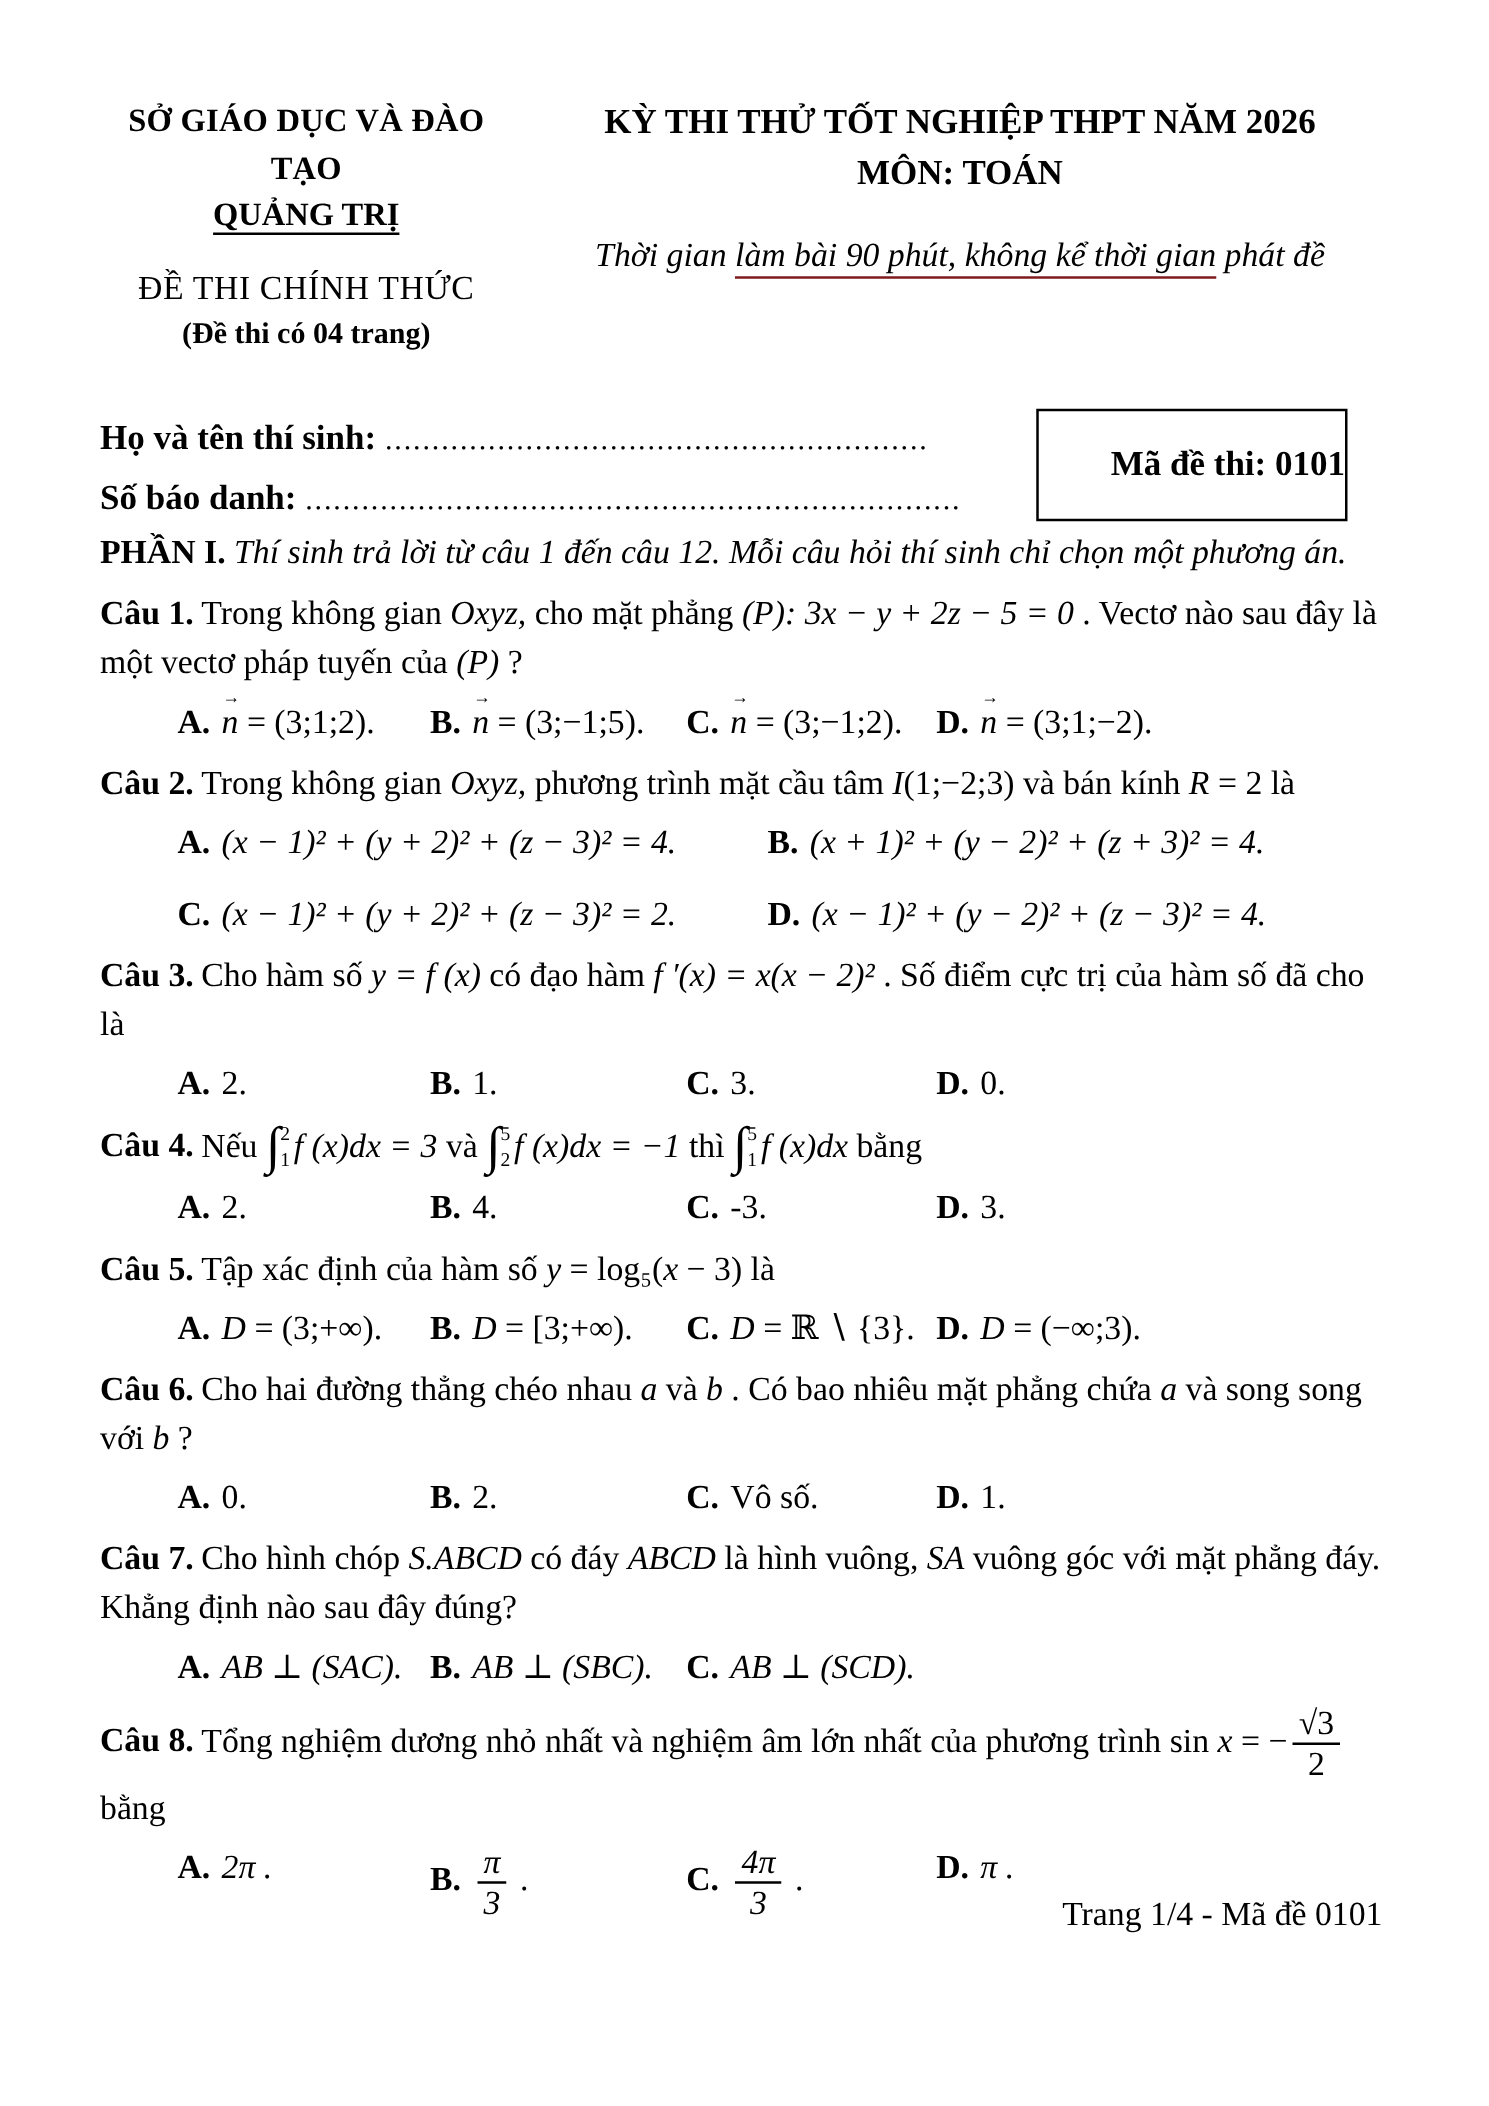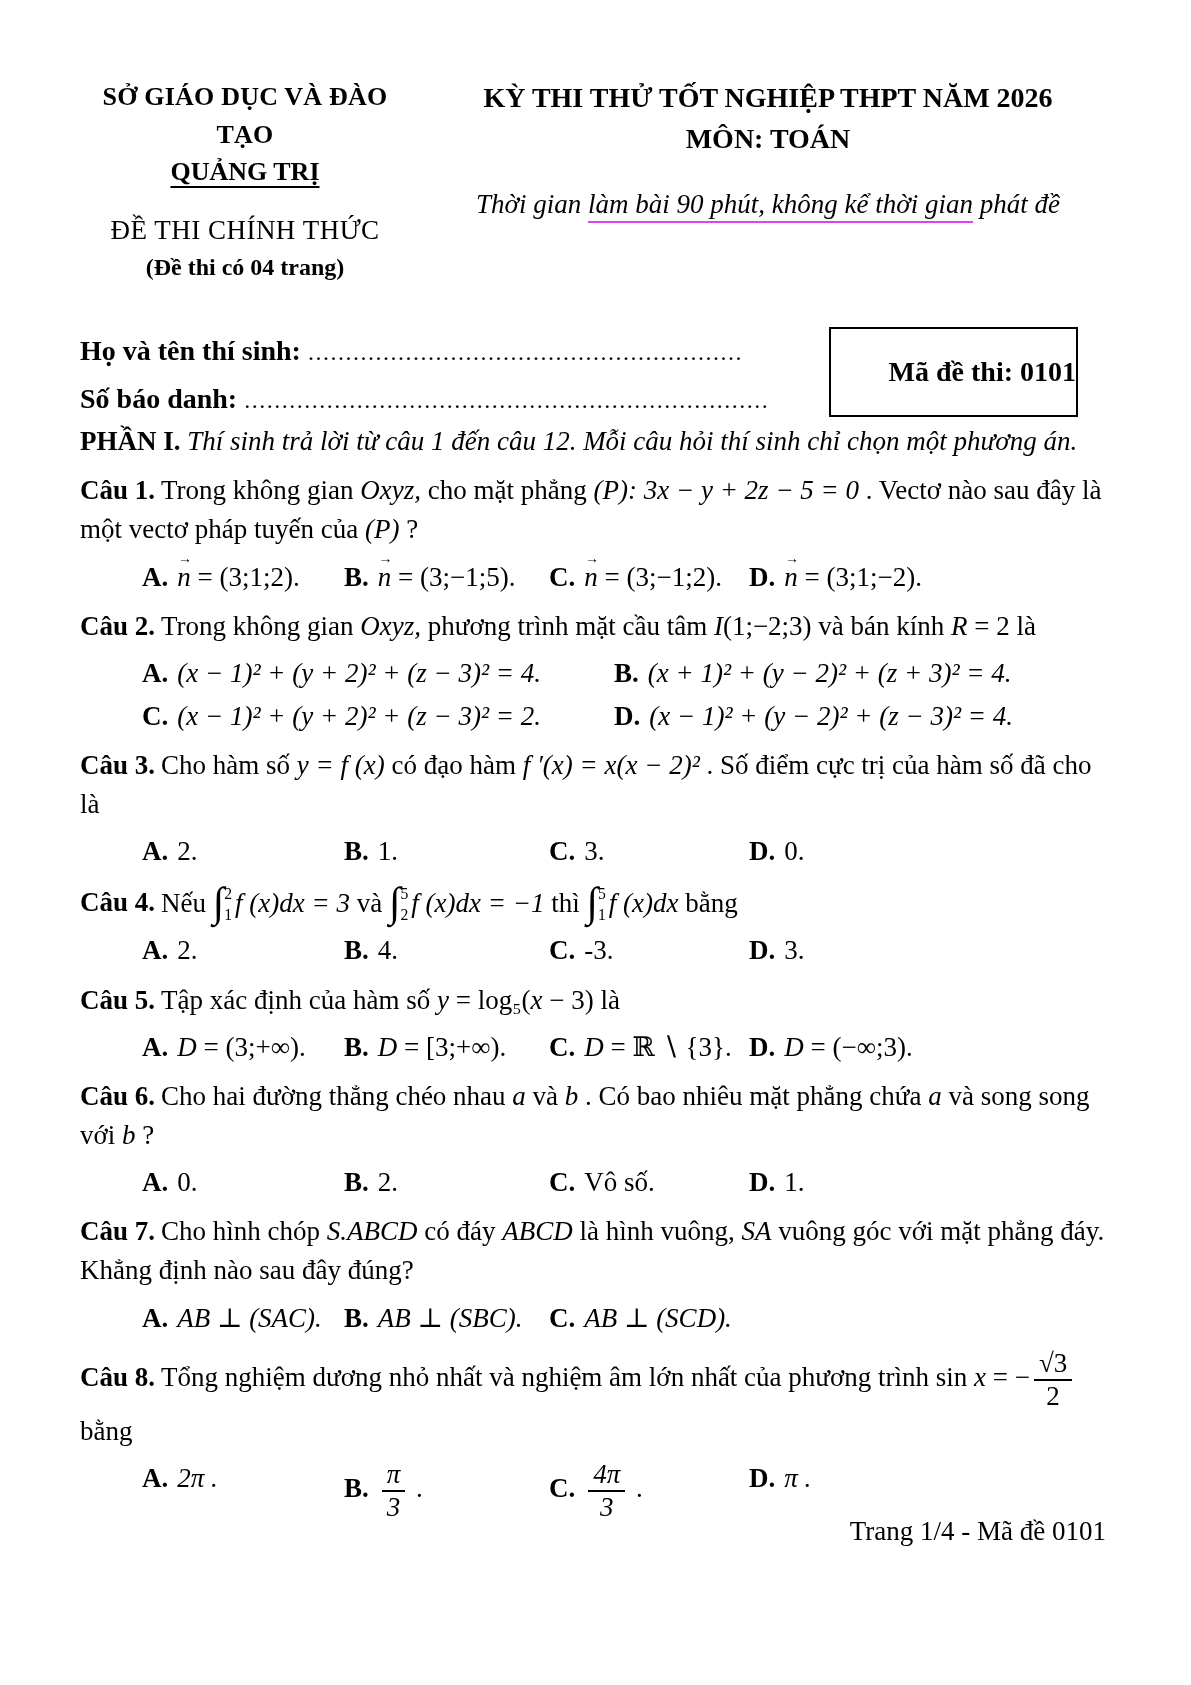--- a/index.html
+++ b/index.html
@@ -17,37 +17,37 @@
   .hdr{display:flex;align-items:flex-start}
   .hdr-left{width:330px;text-align:center;flex:0 0 auto}
   .hdr-right{flex:1;text-align:center;padding-left:20px}
   .org-line1{font-weight:bold;font-size:26px;letter-spacing:.2px}
   .org-line2{font-weight:bold;font-size:26px;text-decoration:underline;text-underline-offset:6px}
   .official{font-size:27px;margin-top:20px;letter-spacing:.5px}
   .pages-note{font-weight:bold;font-size:24px}
   .exam-line1{font-weight:bold;font-size:28px}
   .exam-line2{font-weight:bold;font-size:28px}
   .time-line{font-style:italic;font-size:27px;margin-top:26px}
-  .time-mid{border-bottom:2px solid #d946ef;padding-bottom:2px}
+  .time-mid{border-bottom:2px solid #7f1d1d;padding-bottom:2px}
   
   .candidate{margin-top:42px;display:flex;justify-content:space-between;align-items:flex-start}
   .cand-lines{font-weight:bold;font-size:28px;line-height:1.7}
   .dots{font-weight:normal;letter-spacing:1.5px;font-size:24px}
   .code-box{border:2px solid #000;width:245px;height:86px;margin-right:28px;
     display:flex;align-items:center;justify-content:flex-end;flex:0 0 auto}
   .code-box span{font-weight:bold;font-size:28px}
   
   .part{}
   .part .plabel{font-weight:bold}
   .part .pinstr{font-style:italic}
   
   .question{margin-top:10px}
   .stem{margin-bottom:4px}
   .qnum{font-weight:bold;margin-right:6px}
-  .options{display:grid;padding-left:62px;row-gap:4px;margin:8px 0 10px 0}
+  .options{display:grid;padding-left:62px;row-gap:19px;margin:8px 0 10px 0}
   .cols4{grid-template-columns:202px 205px 200px auto}
   .cols2{grid-template-columns:472px auto}
   .olabel{font-weight:bold;margin-right:9px}
   .option{white-space:nowrap}
   
   .vec{position:relative;display:inline-block;font-style:italic}
   .vec::after{content:"→";position:absolute;left:58%;transform:translateX(-50%);
     top:-0.66em;font-size:0.52em;font-style:normal}
   .frac{display:inline-flex;flex-direction:column;align-items:center;
     vertical-align:middle;line-height:1.15;margin:0 4px;text-align:center}

